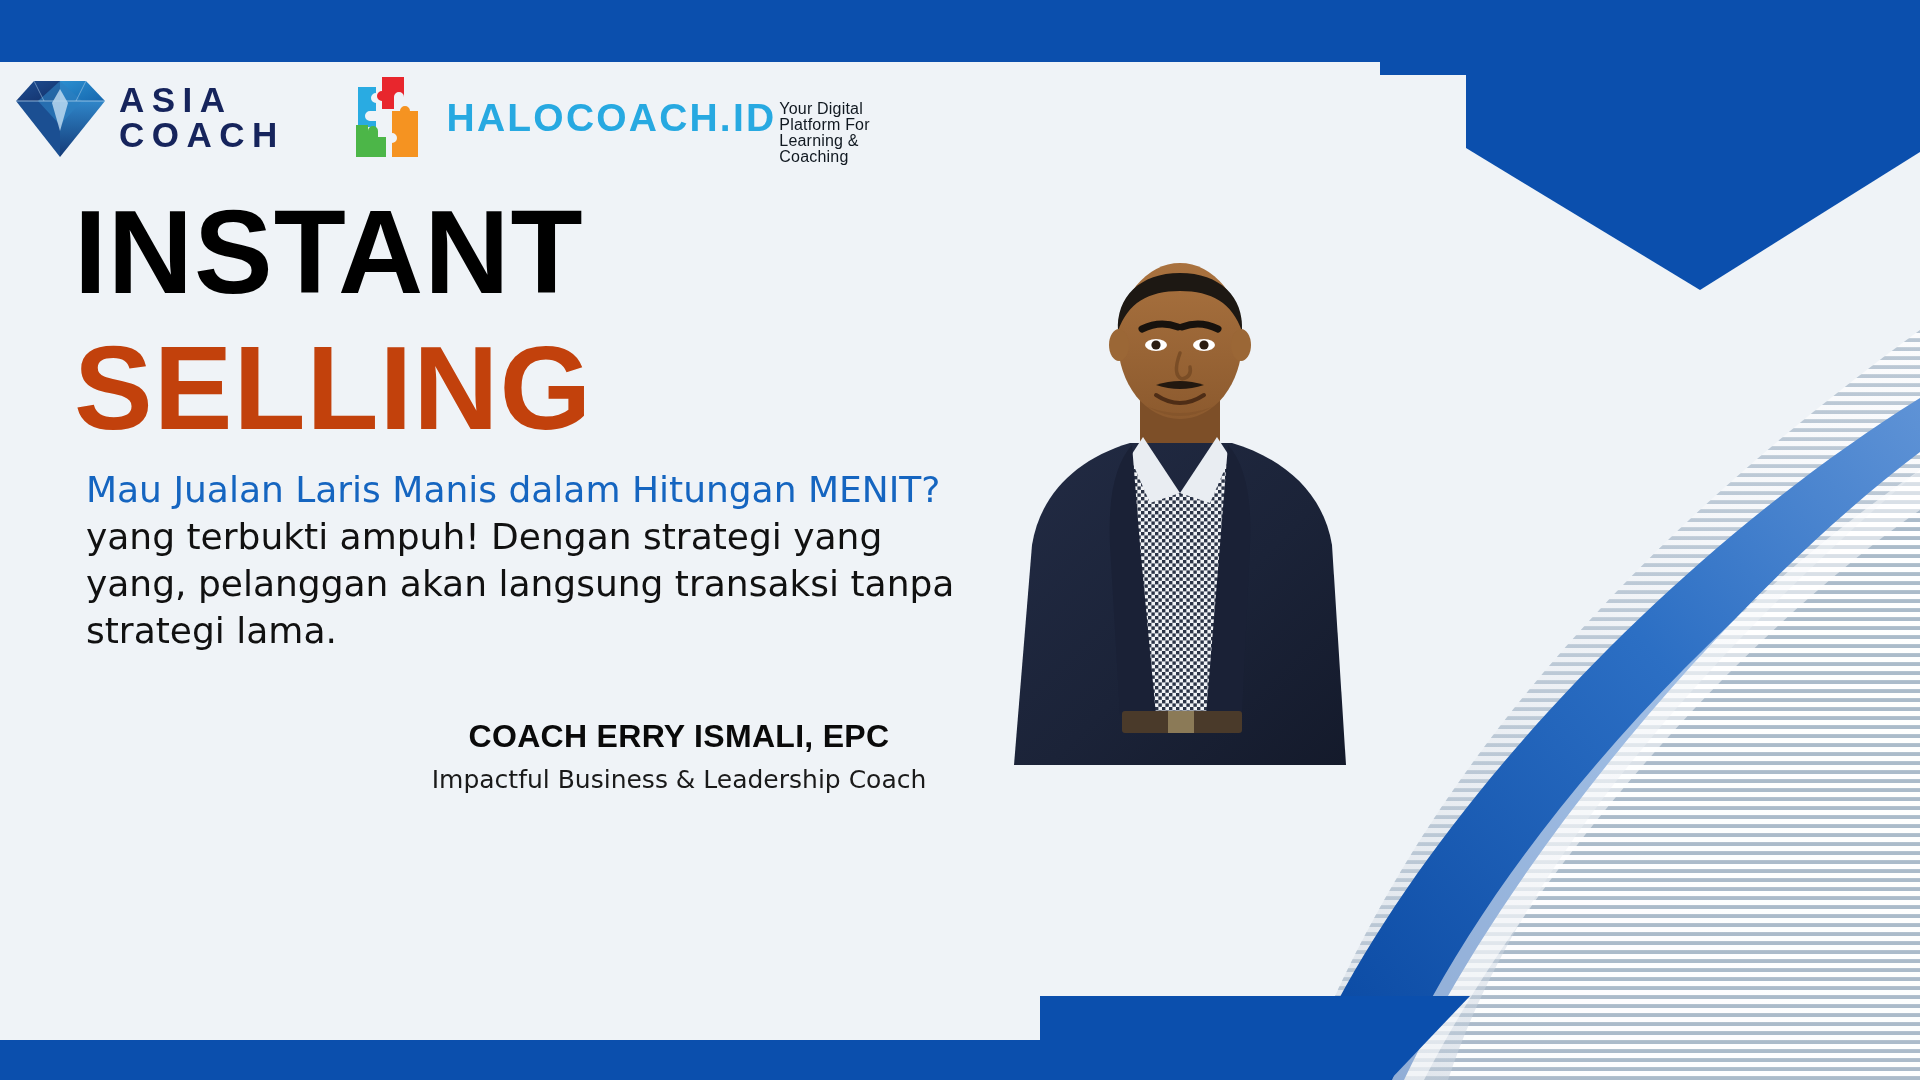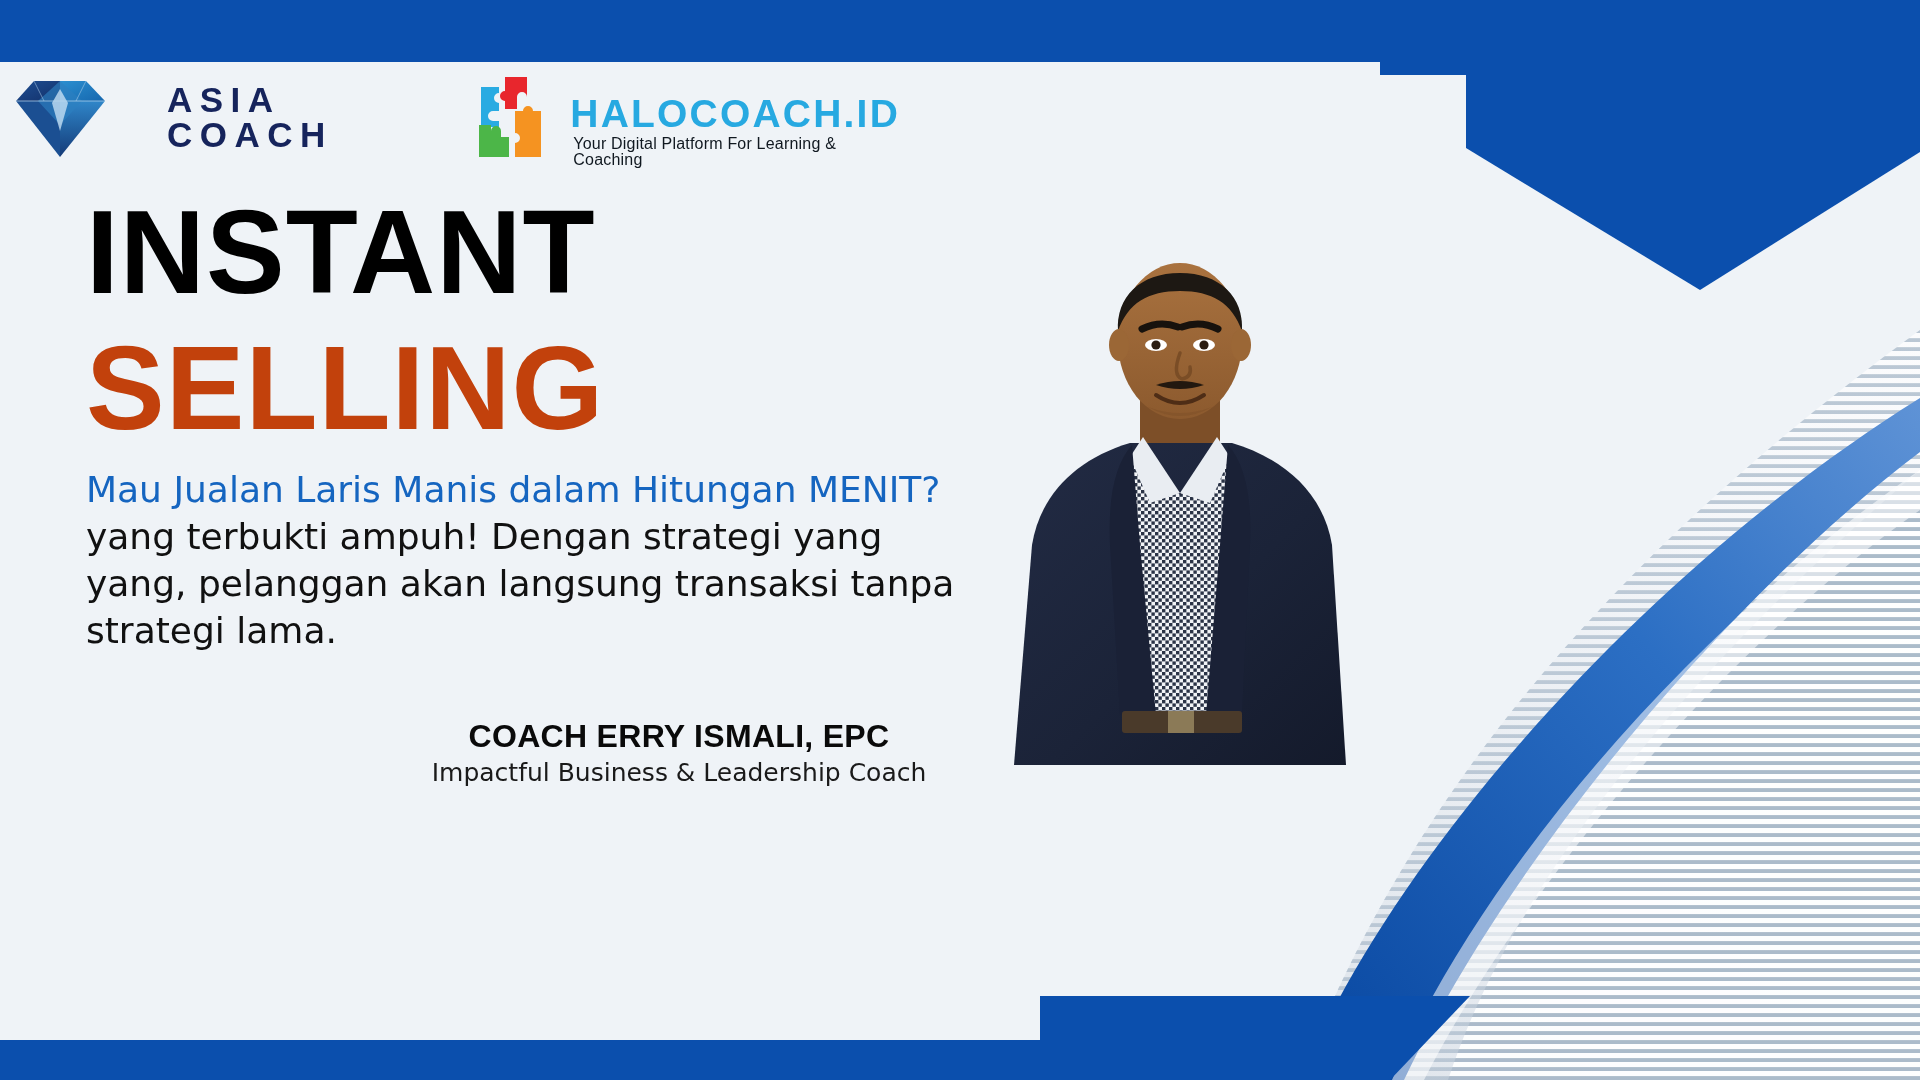--- a/index.html
+++ b/index.html
@@ -10,42 +10,42 @@
     overflow:hidden;
     position:relative;
   }
   .stage{position:absolute;inset:0;width:1920px;height:1080px;overflow:hidden;background:#eff3f7;}
 
   
   .bg-svg{position:absolute;inset:0;width:1920px;height:1080px;}
 
   
   .logo-row{position:absolute;left:0px;top:62px;width:900px;height:110px;display:flex;align-items:center;}
-  .asia-logo{display:flex;align-items:center;margin-left:8px;gap:48px;}
+  .asia-logo{display:flex;align-items:center;margin-left:8px;}
   .diamond-wrap{width:105px;height:88px;}
   .asia-text{
     font-family:"Liberation Sans", sans-serif;
     font-weight:700;color:#16245c;font-size:35px;letter-spacing:7.5px;
     margin-left:6px;line-height:1;
   }
   .halo-logo{display:flex;align-items:center;margin-left:52px;}
   .puzzle-wrap{width:88px;height:88px;}
-  .halo-text-block{margin-left:7px;display:flex;flex-direction:column;justify-content:center;margin-top:28px;}
+  .halo-text-block{margin-left:7px;display:flex;justify-content:center;margin-top:28px;}
   .halo-word{
     font-family:"Liberation Sans", sans-serif;
     font-weight:700;color:#27a9e1;font-size:39px;letter-spacing:2.2px;line-height:1;
   }
   .halo-tag{
     font-family:"Liberation Sans", sans-serif;
     font-weight:400;color:#101820;font-size:16px;letter-spacing:.2px;
     margin-top:3px;margin-left:3px;line-height:1;
   }
 
   
-  .headline{position:absolute;left:86px;top:196px;}
+  .headline{position:absolute;left:74px;top:196px;}
   .hl-line{
     font-family:"Liberation Sans", sans-serif;
     font-weight:700;font-size:118px;line-height:0.95;letter-spacing:1px;
     margin:0;white-space:nowrap;
   }
   .hl-1{color:#000000;}
   .hl-2{color:#c2410c;margin-top:24px;}
 
   
   .body-copy{position:absolute;left:86px;top:466px;width:880px;}
@@ -57,21 +57,21 @@
   .bc-em{color:#0b4fad;font-weight:700;font-style:italic;}
 
   
   .credits{position:absolute;left:349px;top:718px;width:660px;text-align:center;}
   .coach-name{
     font-family:"Liberation Sans", sans-serif;
     font-weight:700;font-size:32px;color:#0a0a0a;letter-spacing:.3px;margin:0;
   }
   .coach-role{
     font-family:"DejaVu Sans", sans-serif;
-    font-weight:400;font-size:25px;color:#1a1a1a;margin:3px 0 0 0;
+    font-weight:400;font-size:25px;color:#1a1a1a;margin:10px 0 0 0;
   }
 
   
   .portrait{position:absolute;left:980px;top:245px;width:400px;height:565px;}
 </style>
 </head>
 <body>
 
 <div class="stage">
 

